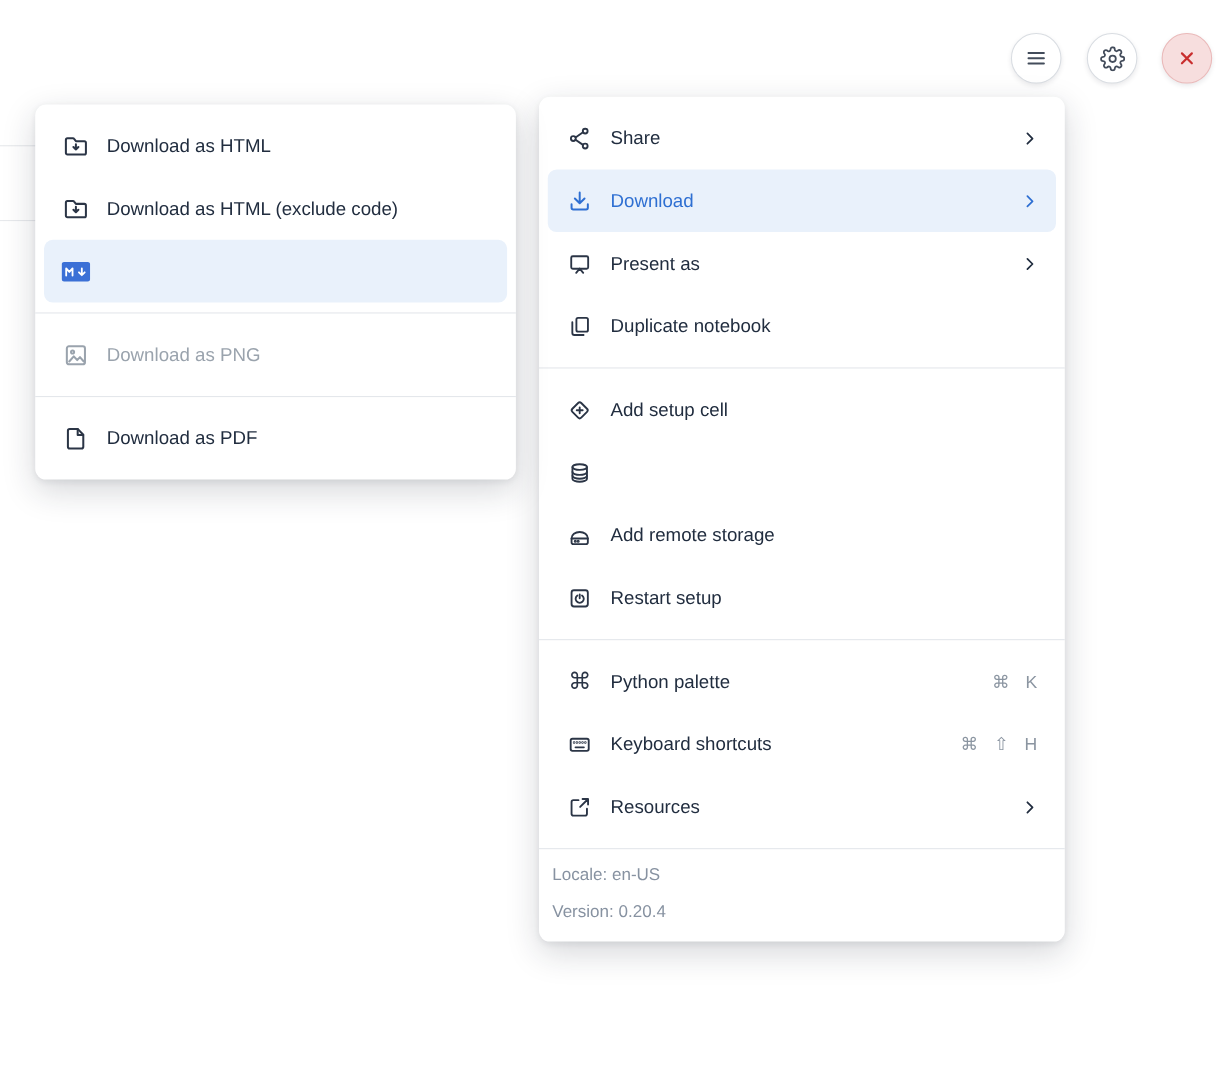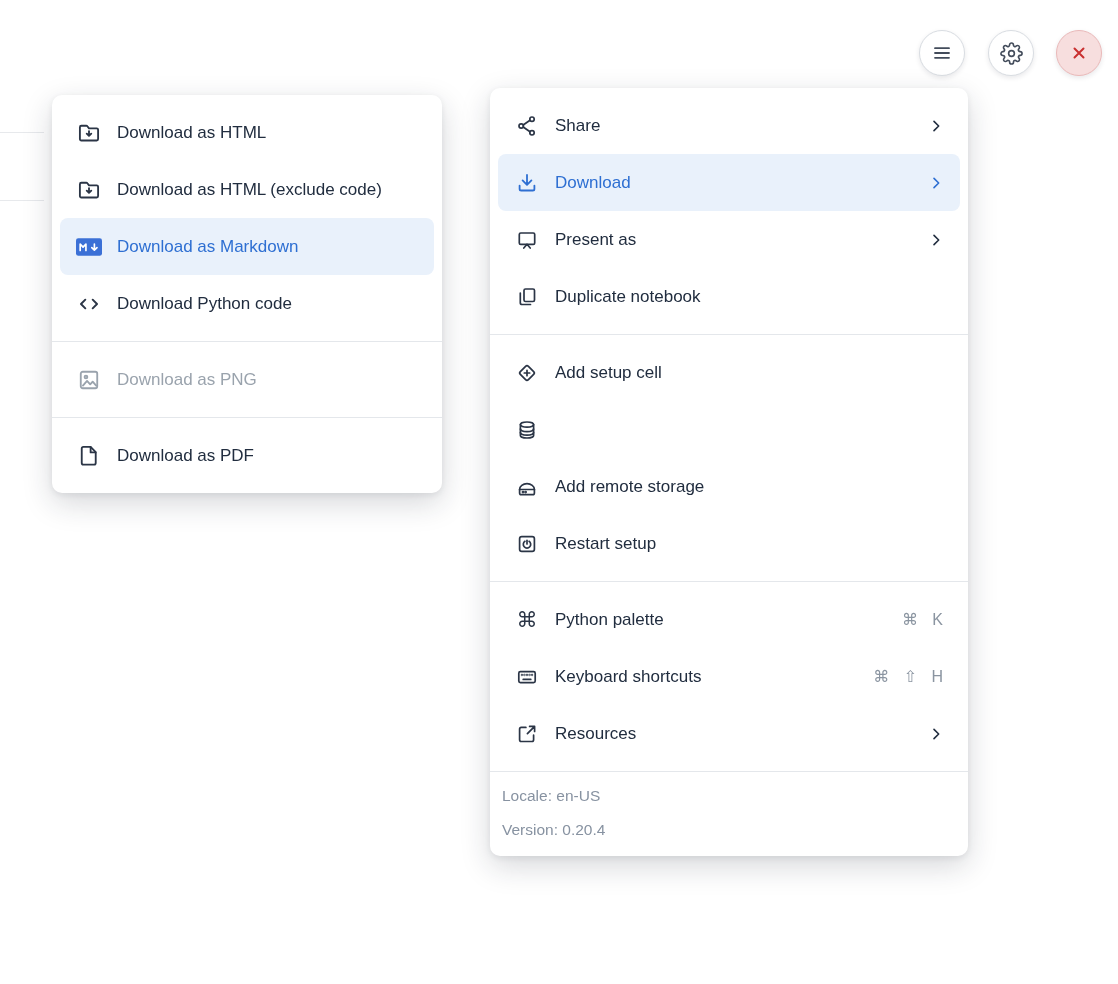--- a/index.html
+++ b/index.html
@@ -225,21 +225,21 @@
         </span>
       </div>
     </div>
 
     <div class="menu-footer">
       <div>Locale: en-US</div>
       <div>Version: 0.20.4</div>
     </div>
   </div>
 
-  <div class="menu" style="left:52px;top:95px;width:390px;z-index:3">
+  <div class="menu" style="left:32px;top:95px;width:437px;z-index:3">
 
     <div class="menu-section">
       <div class="mi">
         <span class="ic">
           <svg width="26" height="26" viewBox="0 0 24 24" fill="none" stroke="currentColor" stroke-width="1.7" stroke-linecap="round" stroke-linejoin="round">
             <path d="M3.6 17.6V6.6c0-.7.6-1.3 1.3-1.3h4.6c.4 0 .8.2 1 .5l1.5 1.9h7.1c.7 0 1.3.6 1.3 1.3v8.6c0 .7-.6 1.3-1.3 1.3H4.9c-.7 0-1.3-.6-1.3-1.3z"></path>
             <path d="M12 10.2v4.4M9.9 12.6l2.1 2.1 2.1-2.1"></path>
             </svg>
         </span>
         <span class="lbl">Download as HTML</span>
@@ -256,31 +256,22 @@
       </div>
 
       <div class="mi active">
         <span class="ic">
           <svg width="28" height="20" viewBox="0 0 28 20">
             <rect x="0" y="0.5" width="28" height="19" rx="2.5" fill="#3b70d6"></rect>
             <path d="M4.5 13.8V6.8l3.1 3.4 3.1-3.4v7" fill="none" stroke="#fff" stroke-width="1.8" stroke-linecap="round" stroke-linejoin="round"></path>
             <path d="M19.8 6.8v6.4M17 10.6l2.8 2.8 2.8-2.8" fill="none" stroke="#fff" stroke-width="1.8" stroke-linecap="round" stroke-linejoin="round"></path>
             </svg>
         </span>
-        <span class="lbl">Download as Markdown</span>
-      </div>
-
-      <div class="mi">
-        <span class="ic">
-          <svg width="26" height="26" viewBox="0 0 24 24" fill="none" stroke="currentColor" stroke-width="1.8" stroke-linecap="round" stroke-linejoin="round">
-            <path d="M8.6 8l-4 4 4 4M15.4 8l4 4-4 4"></path>
-            </svg>
-        </span>
-        <span class="lbl">Download Python code</span>
-      </div>
+      </div>
+
     </div>
 
     <div class="menu-section">
       <div class="mi disabled">
         <span class="ic">
           <svg width="26" height="26" viewBox="0 0 24 24" fill="none" stroke="currentColor" stroke-width="1.7" stroke-linecap="round" stroke-linejoin="round">
             <rect x="4.4" y="4.4" width="15.2" height="15.2" rx="1.8"></rect>
             <circle cx="9.2" cy="9.2" r="1.3"></circle>
             <path d="M6.4 17.2l3.8-4.3 2.9 3.1 2.3-2.5 3.2 3.7"></path>
             </svg>

